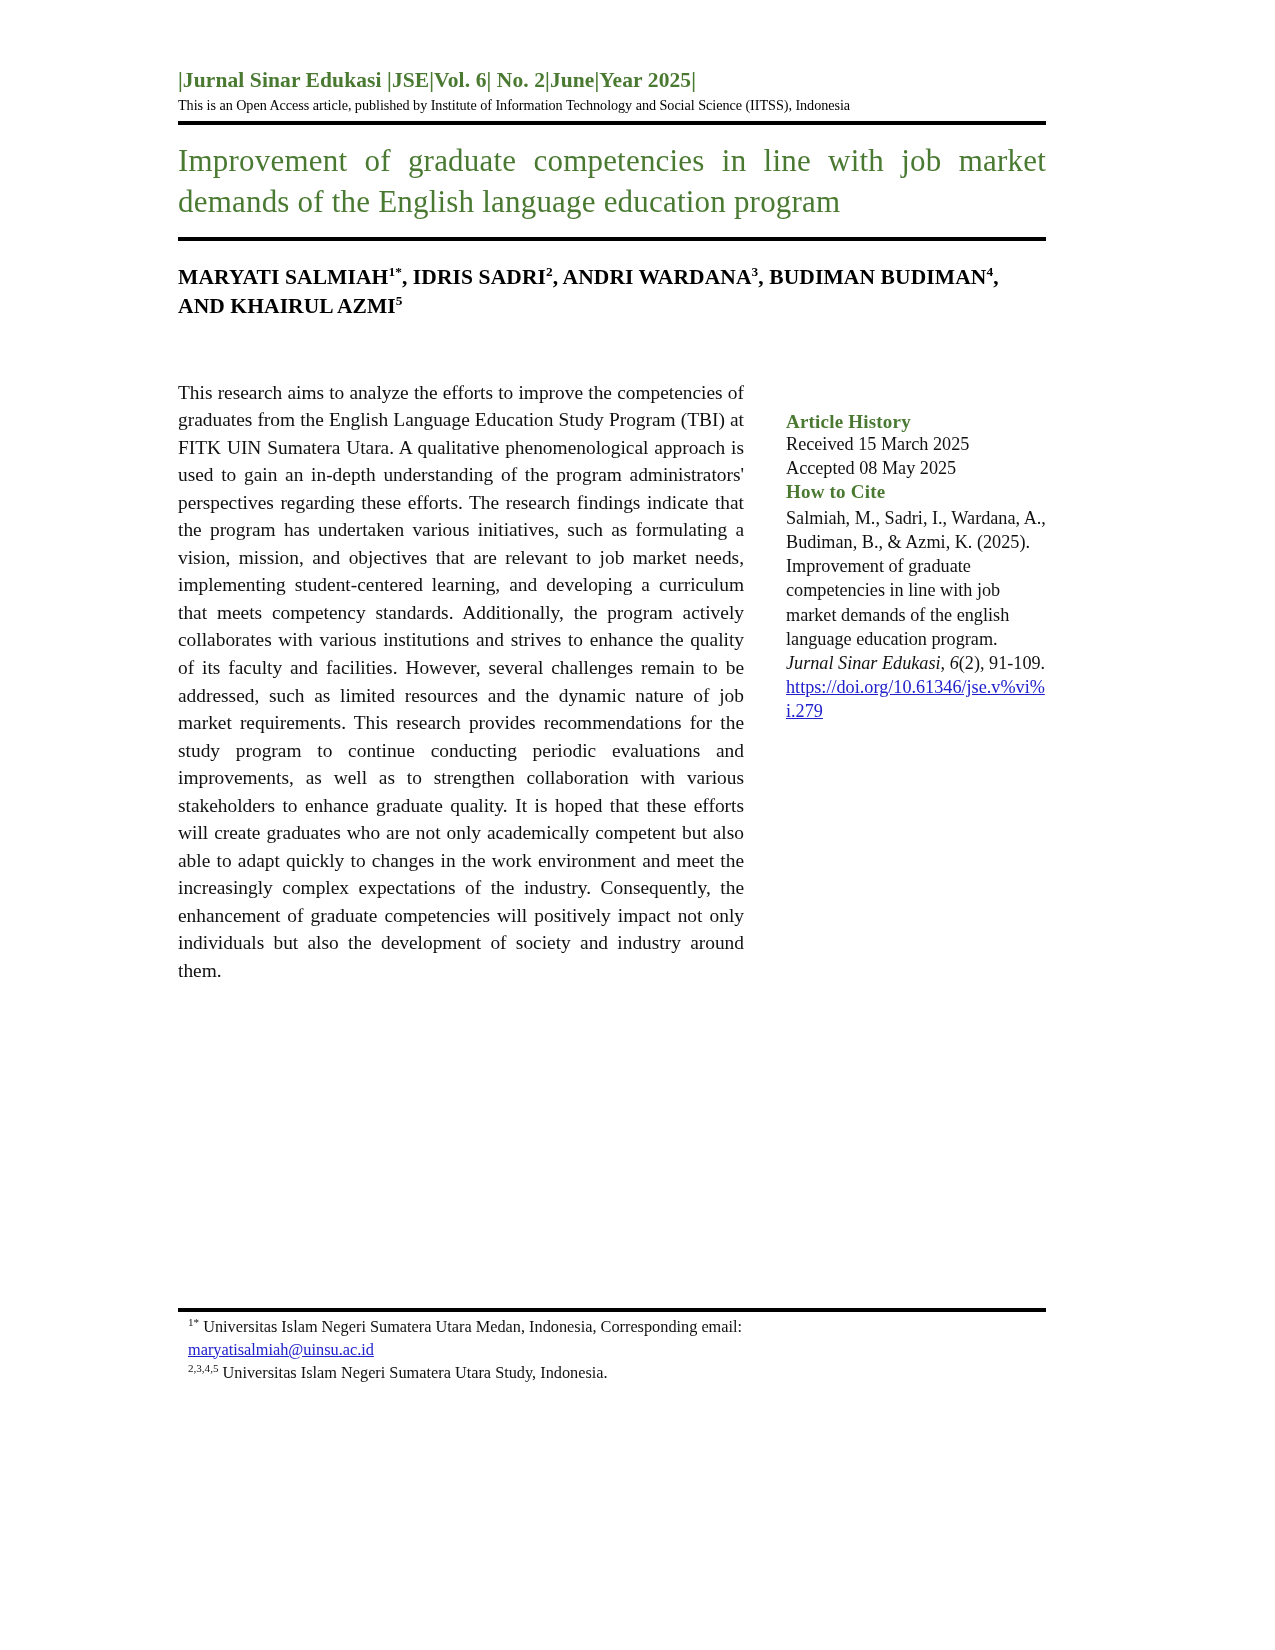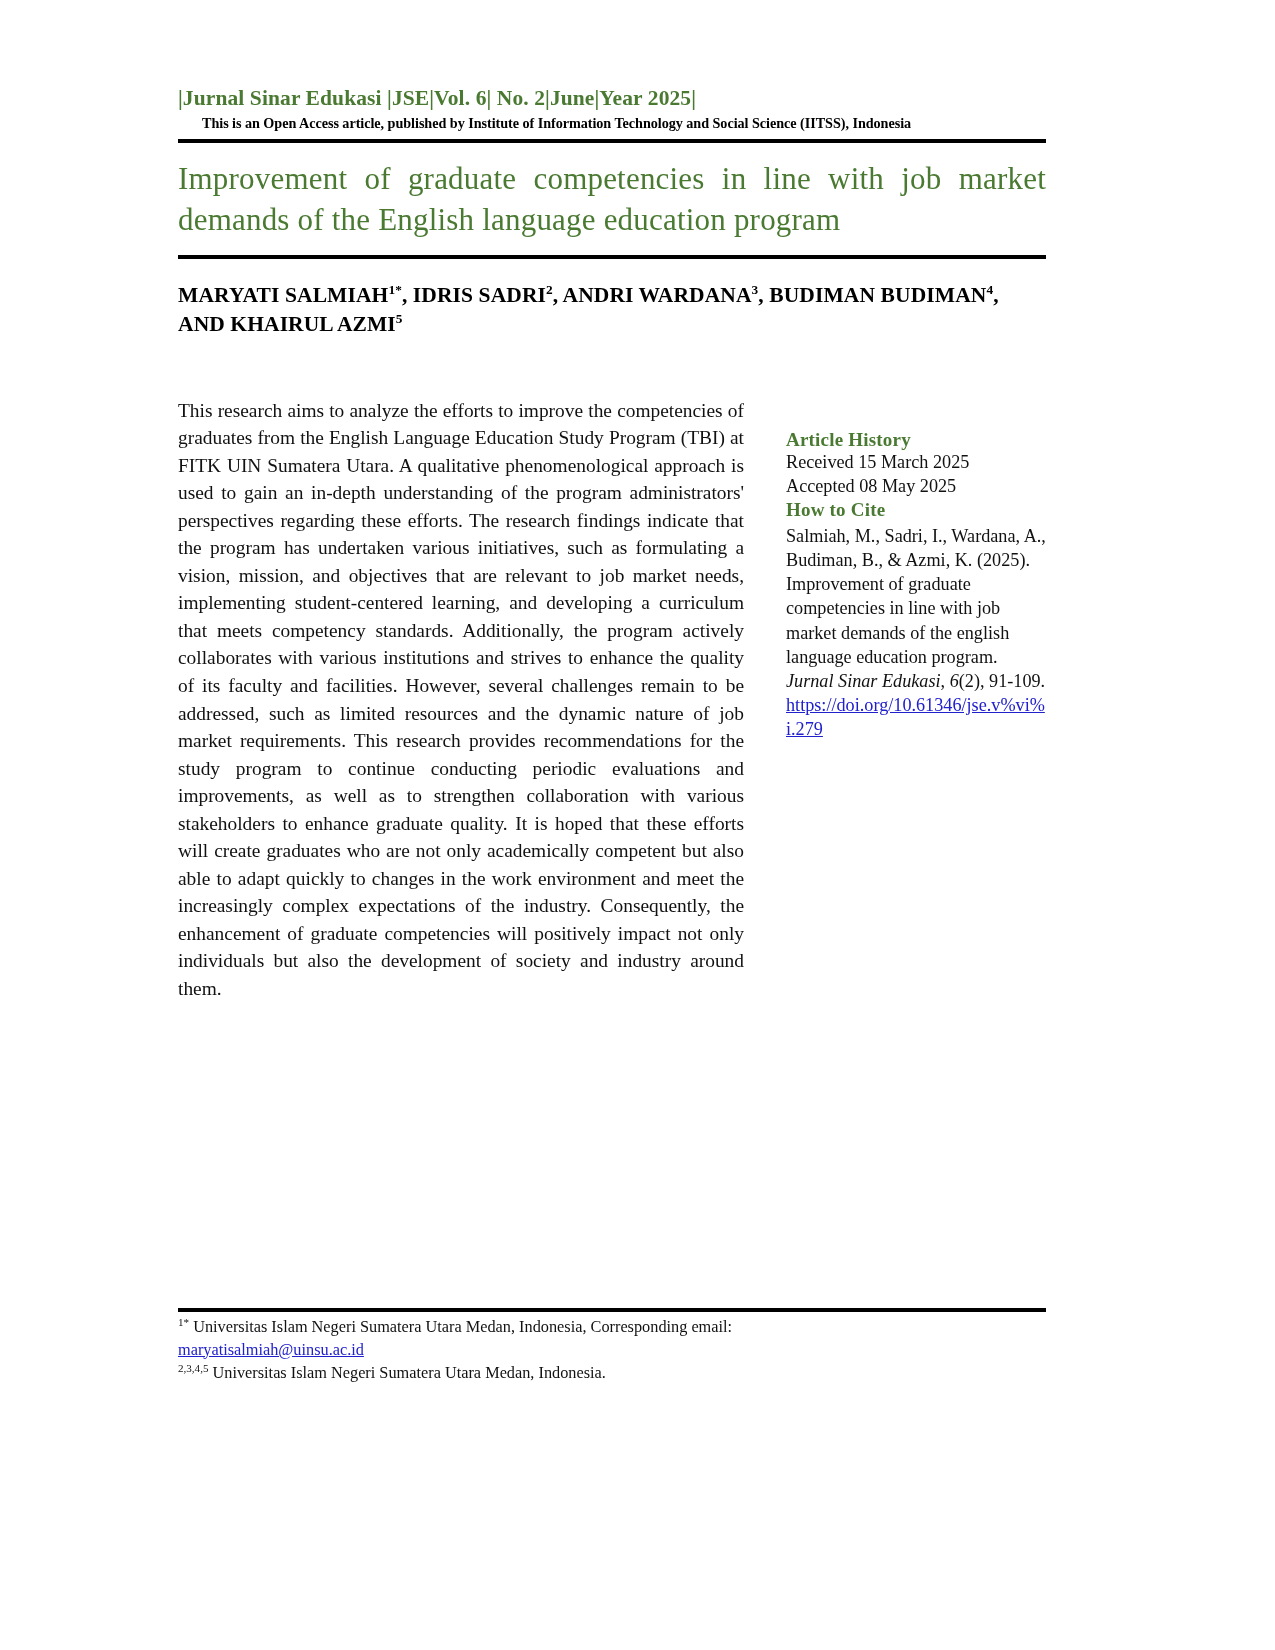--- a/index.html
+++ b/index.html
@@ -20,41 +20,40 @@
     position: absolute;
     left: 0; top: 0;
     width: 1275px;
     height: 1650px;
     background: #fff;
   }
 
   .content {
     position: absolute;
     left: 178px;
-    top: 86px;
+    top: 68px;
     width: 868px;
   }
 
   
   .masthead-line {
     color: #4a7a32;
     font-family: "Liberation Serif", serif;
     font-weight: bold;
     font-size: 21.5px;
     letter-spacing: 0.1px;
     line-height: 1.2;
   }
   .masthead-sub {
     margin-top: 3px;
     font-family: "Liberation Serif", serif;
-    font-weight: bold;
+    font-weight: normal;
     font-size: 14.2px;
     color: #000;
     letter-spacing: -0.05px;
-    margin-left: 24px;
   }
 
   .rule-thick {
     border: 0;
     border-top: 4px solid #000;
     margin: 7px 0 0 0;
     height: 0;
     width: 868px;
   }
 
@@ -152,21 +151,21 @@
     position: absolute;
     left: 178px;
     top: 1308px;
     width: 868px;
     border: 0;
     border-top: 4px solid #000;
     margin: 0;
   }
   .footnotes {
     position: absolute;
-    left: 178px;
+    left: 188px;
     top: 1315px;
     width: 880px;
     font-size: 16.3px;
     line-height: 1.36;
     color: #111;
   }
   .footnotes sup { font-size: 0.68em; vertical-align: super; }
   .fn-email {
     color: #2020cc;
     text-decoration: underline;
@@ -248,18 +247,18 @@
   <hr class="foot-rule">
 
   <div class="footnotes">
     <div>
       <sup>1*</sup><span> Universitas Islam Negeri Sumatera Utara Medan, Indonesia, Corresponding email:</span>
     </div>
     <div>
       <a class="fn-email" href="#">maryatisalmiah@uinsu.ac.id</a>
     </div>
     <div>
-      <sup>2,3,4,5</sup><span> Universitas Islam Negeri Sumatera Utara Medan, Indonesia.</span>
+      <sup>2,3,4,5</sup><span> Universitas Islam Negeri Sumatera Utara Study, Indonesia.</span>
     </div>
   </div>
 
 
 </div>
 
 </body></html>

